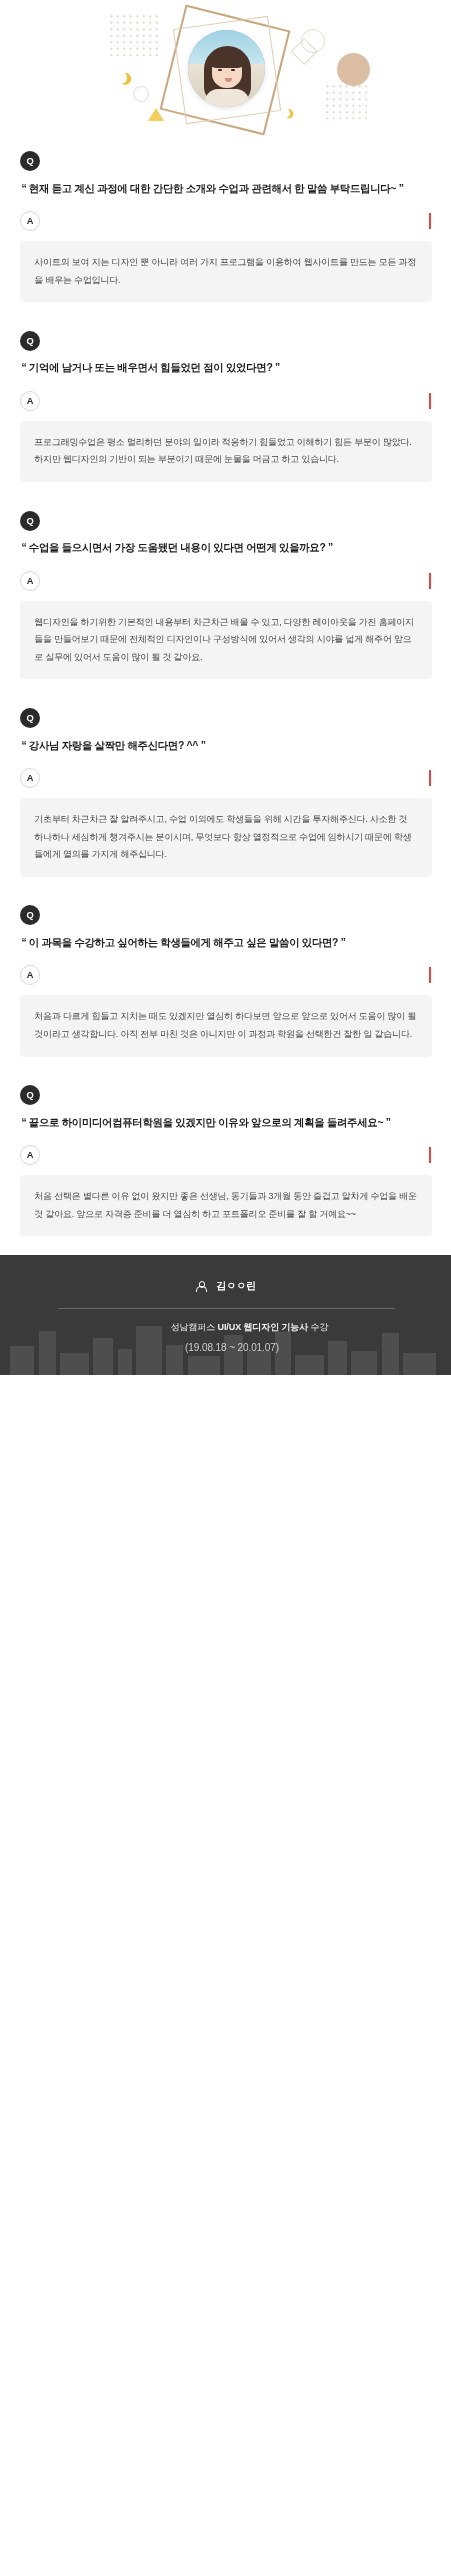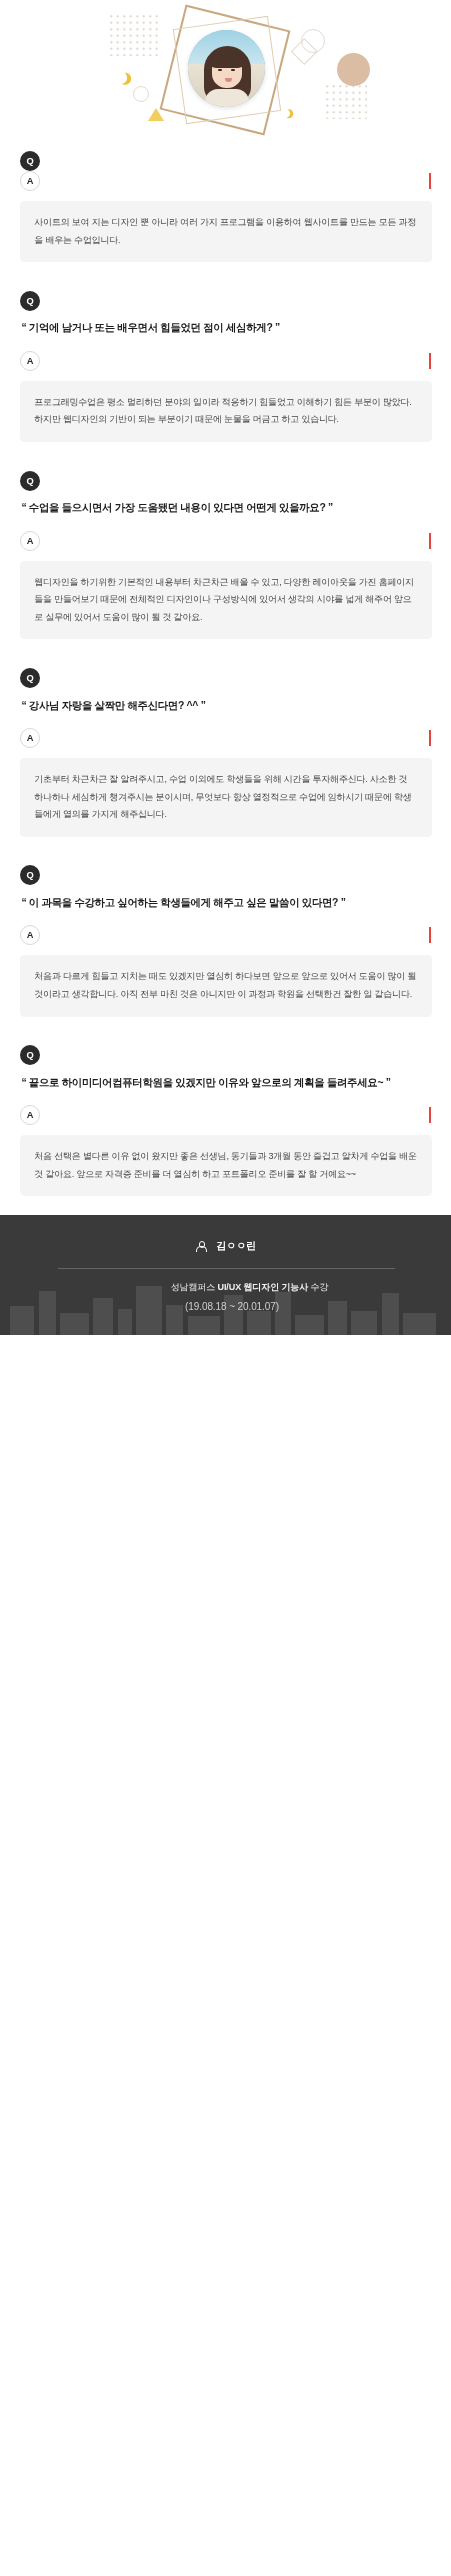--- a/index.html
+++ b/index.html
@@ -262,33 +262,34 @@
       <div class="ph-eye r"></div>
       <div class="ph-mouth"></div>
       <div class="ph-body"></div>
     </div>
   </div>
 
   <div class="qa-block">
     <div class="badge-row">
       <div class="badge">Q</div>
     </div>
+    <div class="q-text">“ 현재 듣고 계신 과정에 대한 간단한 소개와 수업과 관련해서 한 말씀 부탁드립니다~ ”</div>
     <div class="a-row">
       <div class="badge a">A</div>
       <div class="accent-line"></div>
     </div>
     <div class="a-card">사이트의 보여 지는 디자인 뿐 아니라 여러 가지 프로그램을 이용하여 웹사이트를 만드는 모든 과정을 배우는 수업입니다.</div>
   </div>
   <div class="spacer-lg"></div>
 
   <div class="qa-block">
     <div class="badge-row">
       <div class="badge">Q</div>
     </div>
-    <div class="q-text">“ 기억에 남거나 또는 배우면서 힘들었던 점이 세심하게? ”</div>
+    <div class="q-text">“ 기억에 남거나 또는 배우면서 힘들었던 점이 있었다면? ”</div>
     <div class="a-row">
       <div class="badge a">A</div>
       <div class="accent-line"></div>
     </div>
     <div class="a-card">프로그래밍수업은 평소 멀리하던 분야의 일이라 적응하기 힘들었고 이해하기 힘든 부분이 많았다. 하지만 웹디자인의 기반이 되는 부분이기 때문에 눈물을 머금고 하고 있습니다.</div>
   </div>
   <div class="spacer-lg"></div>
 
   <div class="qa-block">
     <div class="badge-row">

